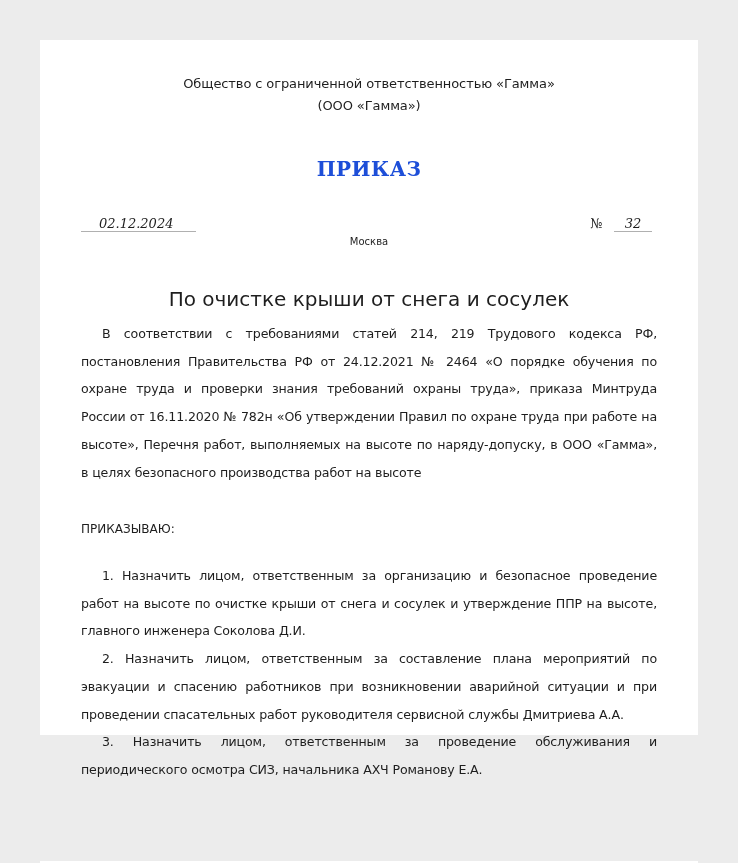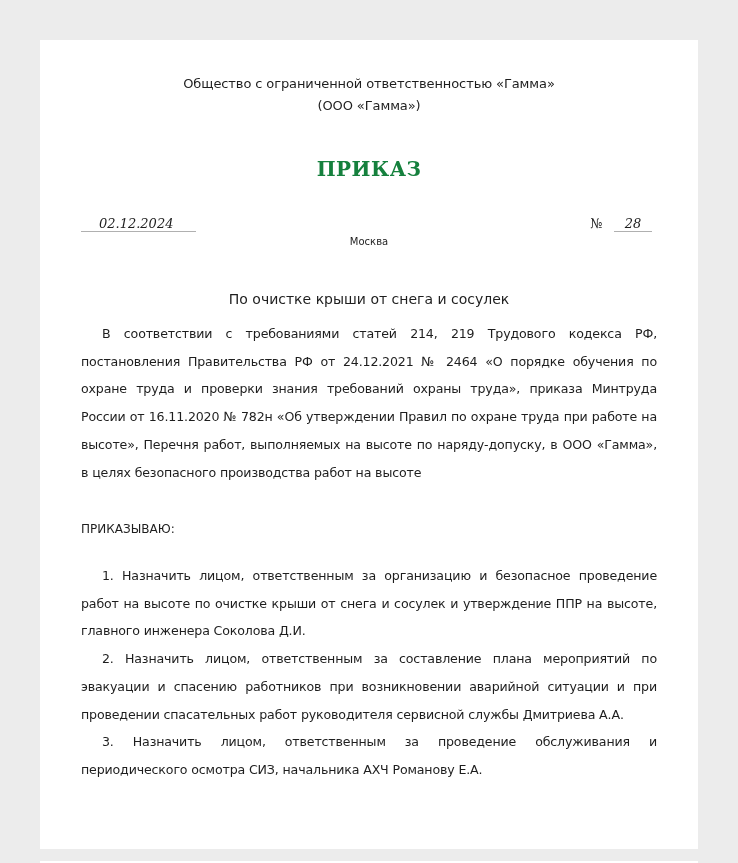--- a/index.html
+++ b/index.html
@@ -13,21 +13,21 @@
       position: relative;
       overflow: hidden;
       font-family: "DejaVu Sans", sans-serif;
       color: #1e1e1e;
     }
     .page {
       position: absolute;
       left: 40px;
       top: 40px;
       width: 658px;
-      height: 809px;
+      height: 695px;
       background: #ffffff;
     }
     .page2 {
       position: absolute;
       left: 40px;
       top: 861px;
       width: 658px;
       height: 40px;
       background: #ffffff;
     }
@@ -44,21 +44,21 @@
     .title {
       position: absolute;
       left: 0;
       right: 0;
       top: 117px;
       text-align: center;
       font-family: "DejaVu Serif", serif;
       font-weight: bold;
       font-size: 20px;
       letter-spacing: 0.5px;
-      color: #15803d;
+      color: #1d4ed8;
     }
     .date-field {
       position: absolute;
       left: 41px;
       top: 175px;
       width: 115px;
       height: 17px;
       border-bottom: 1.5px solid #b0b0b0;
       font-family: "DejaVu Serif", serif;
       font-style: italic;
@@ -97,21 +97,21 @@
       text-align: center;
       font-size: 10px;
       line-height: 17px;
     }
     .subject {
       position: absolute;
       left: 0;
       right: 0;
       top: 249px;
       text-align: center;
-      font-size: 14px;
+      font-size: 20px;
       line-height: 20px;
     }
     .body-text {
       position: absolute;
       left: 41px;
       width: 576px;
       font-size: 12.6px;
       line-height: 27.7px;
       text-align: justify;
       letter-spacing: -0.15px;
@@ -141,21 +141,21 @@
 <div class="page">
   <div class="org">
     <div>Общество с ограниченной ответственностью «Гамма»</div>
     <div>(ООО «Гамма»)</div>
   </div>
 
   <div class="title">ПРИКАЗ</div>
 
   <div class="date-field">02.12.2024</div>
   <div class="num-label">№</div>
-  <div class="num-field">28</div>
+  <div class="num-field">32</div>
 
   <div class="city">Москва</div>
 
   <div class="subject">По очистке крыши от снега и сосулек</div>
 
   <div class="body-text preamble">В соответствии с требованиями статей 214, 219 Трудового кодекса РФ, постановления Правительства РФ от 24.12.2021 № 2464 «О порядке обучения по охране труда и проверки знания требований охраны труда», приказа Минтруда России от 16.11.2020 № 782н «Об утверждении Правил по охране труда при работе на высоте», Перечня работ, выполняемых на высоте по наряду-допуску, в ООО «Гамма», в целях безопасного производства работ на высоте</div>
 
   <div class="order-word">ПРИКАЗЫВАЮ:</div>
 
   <div class="body-text items">

